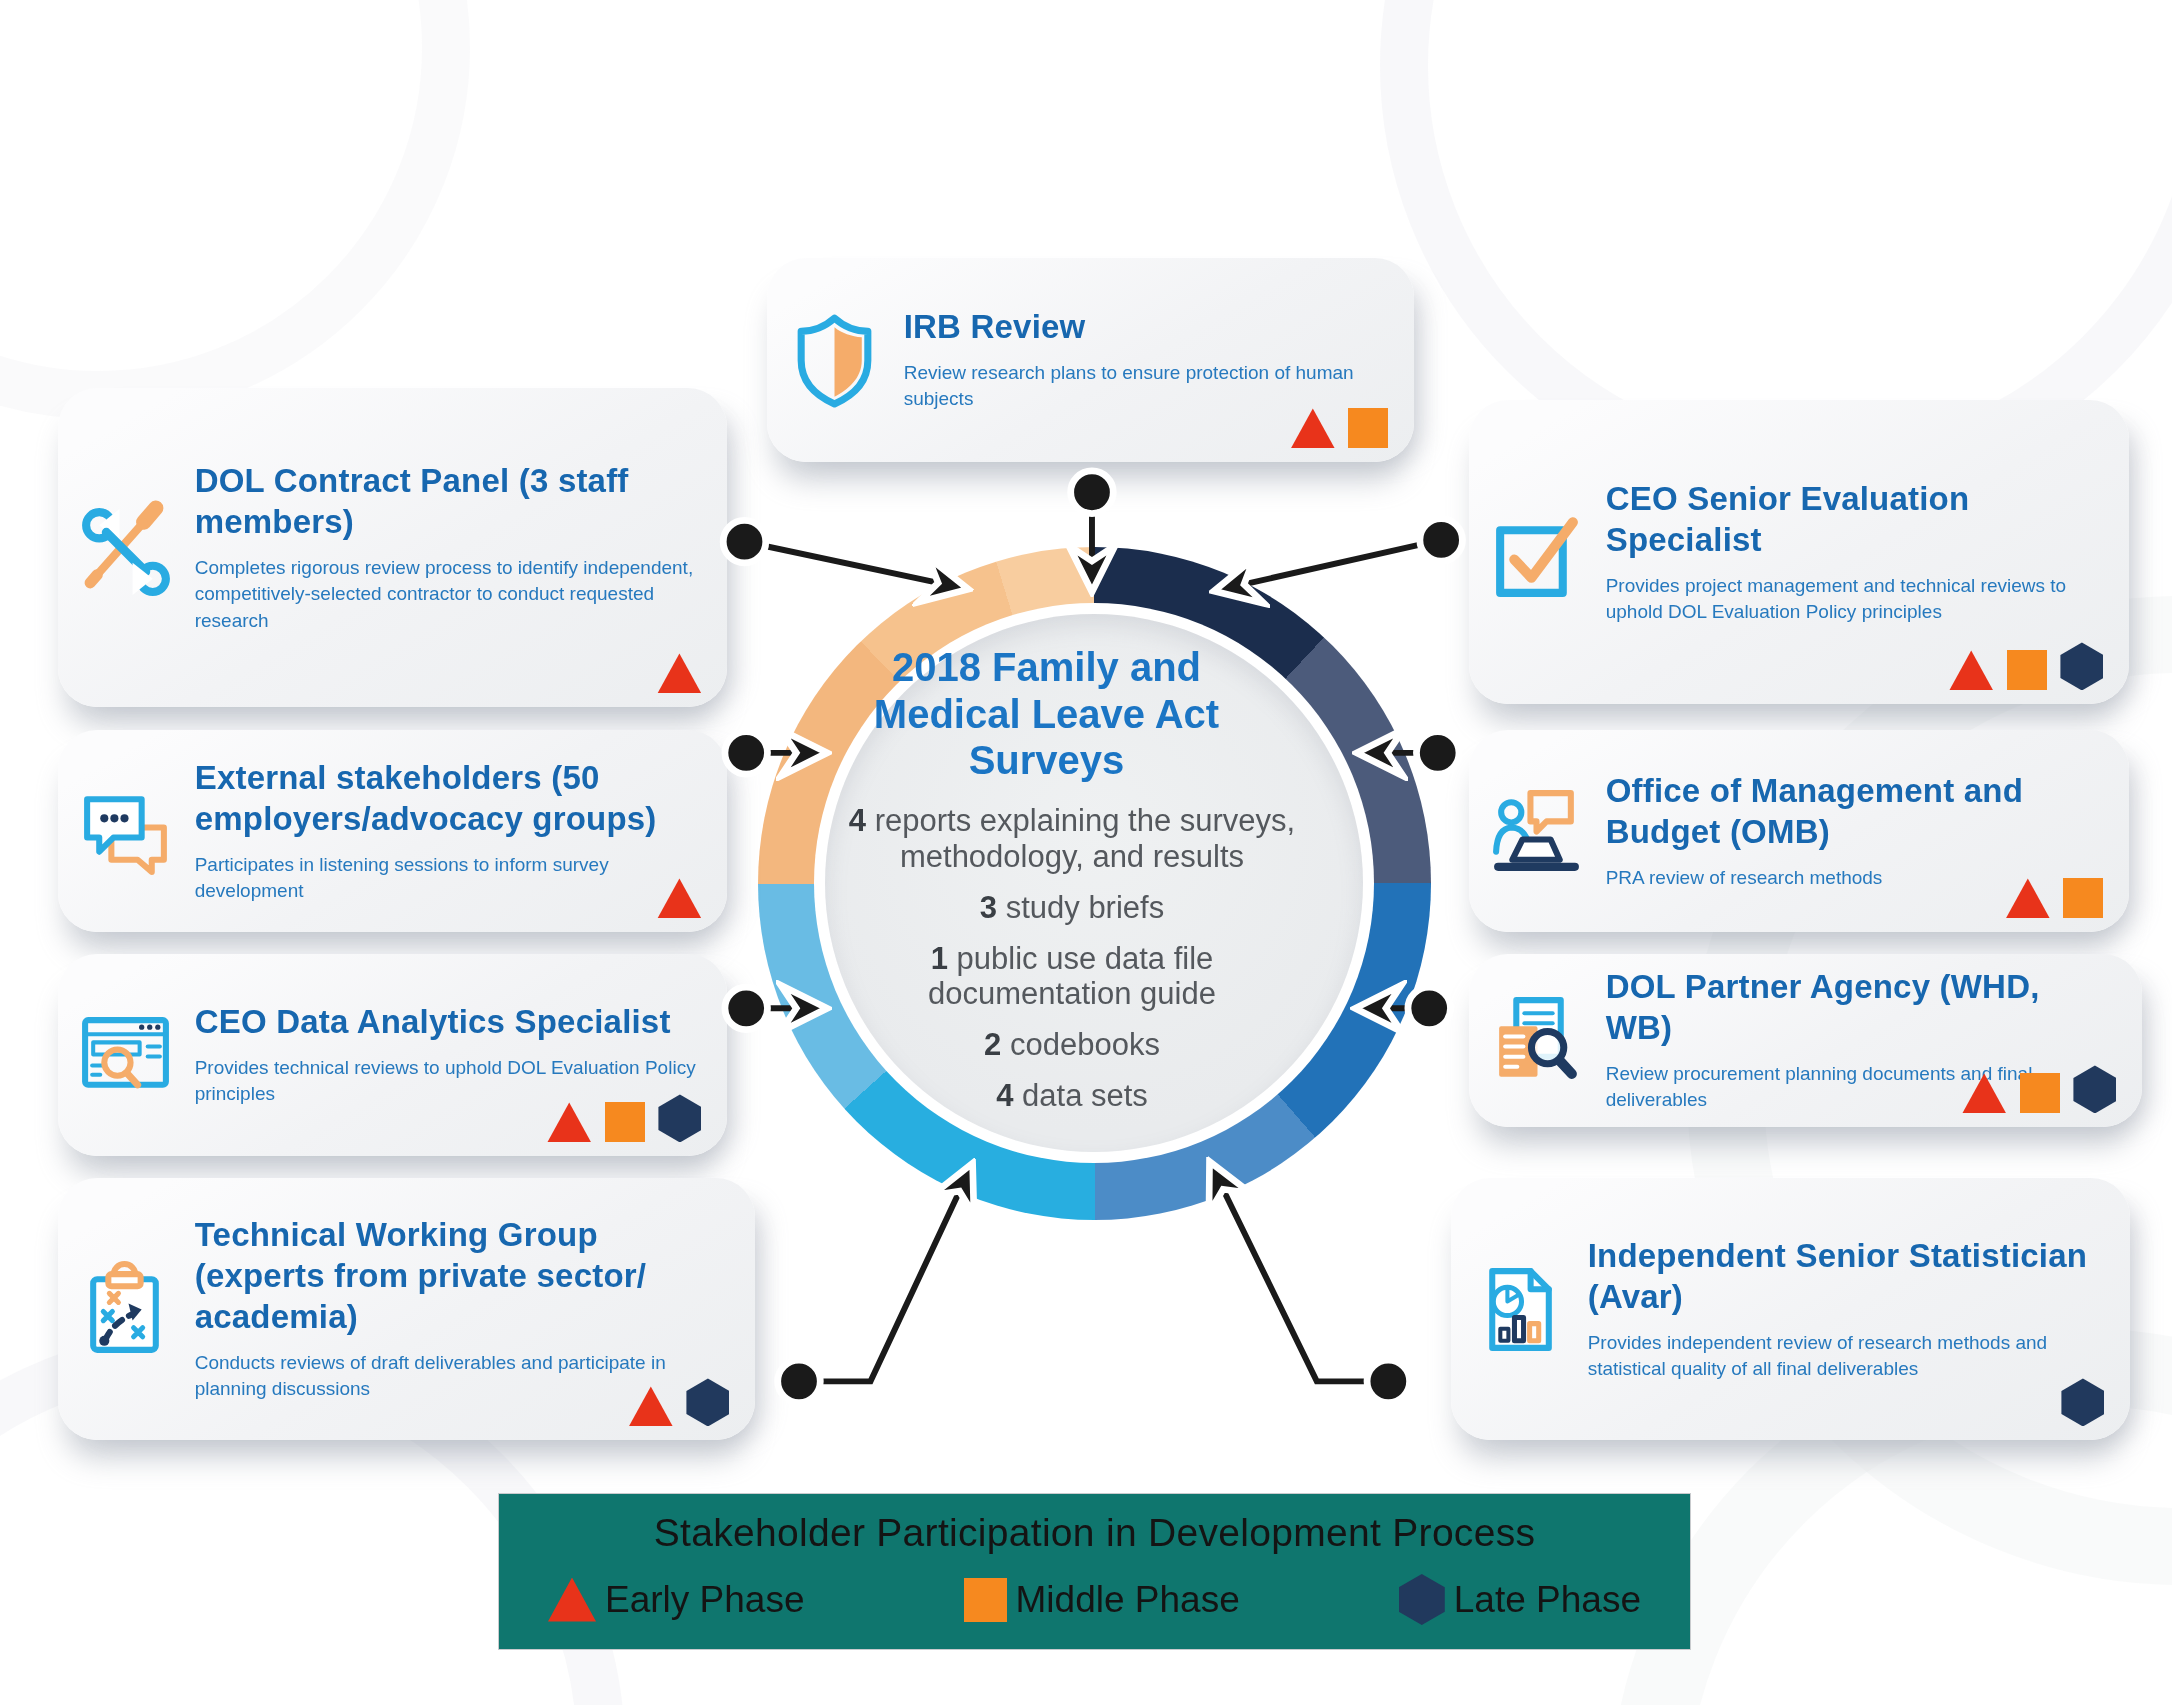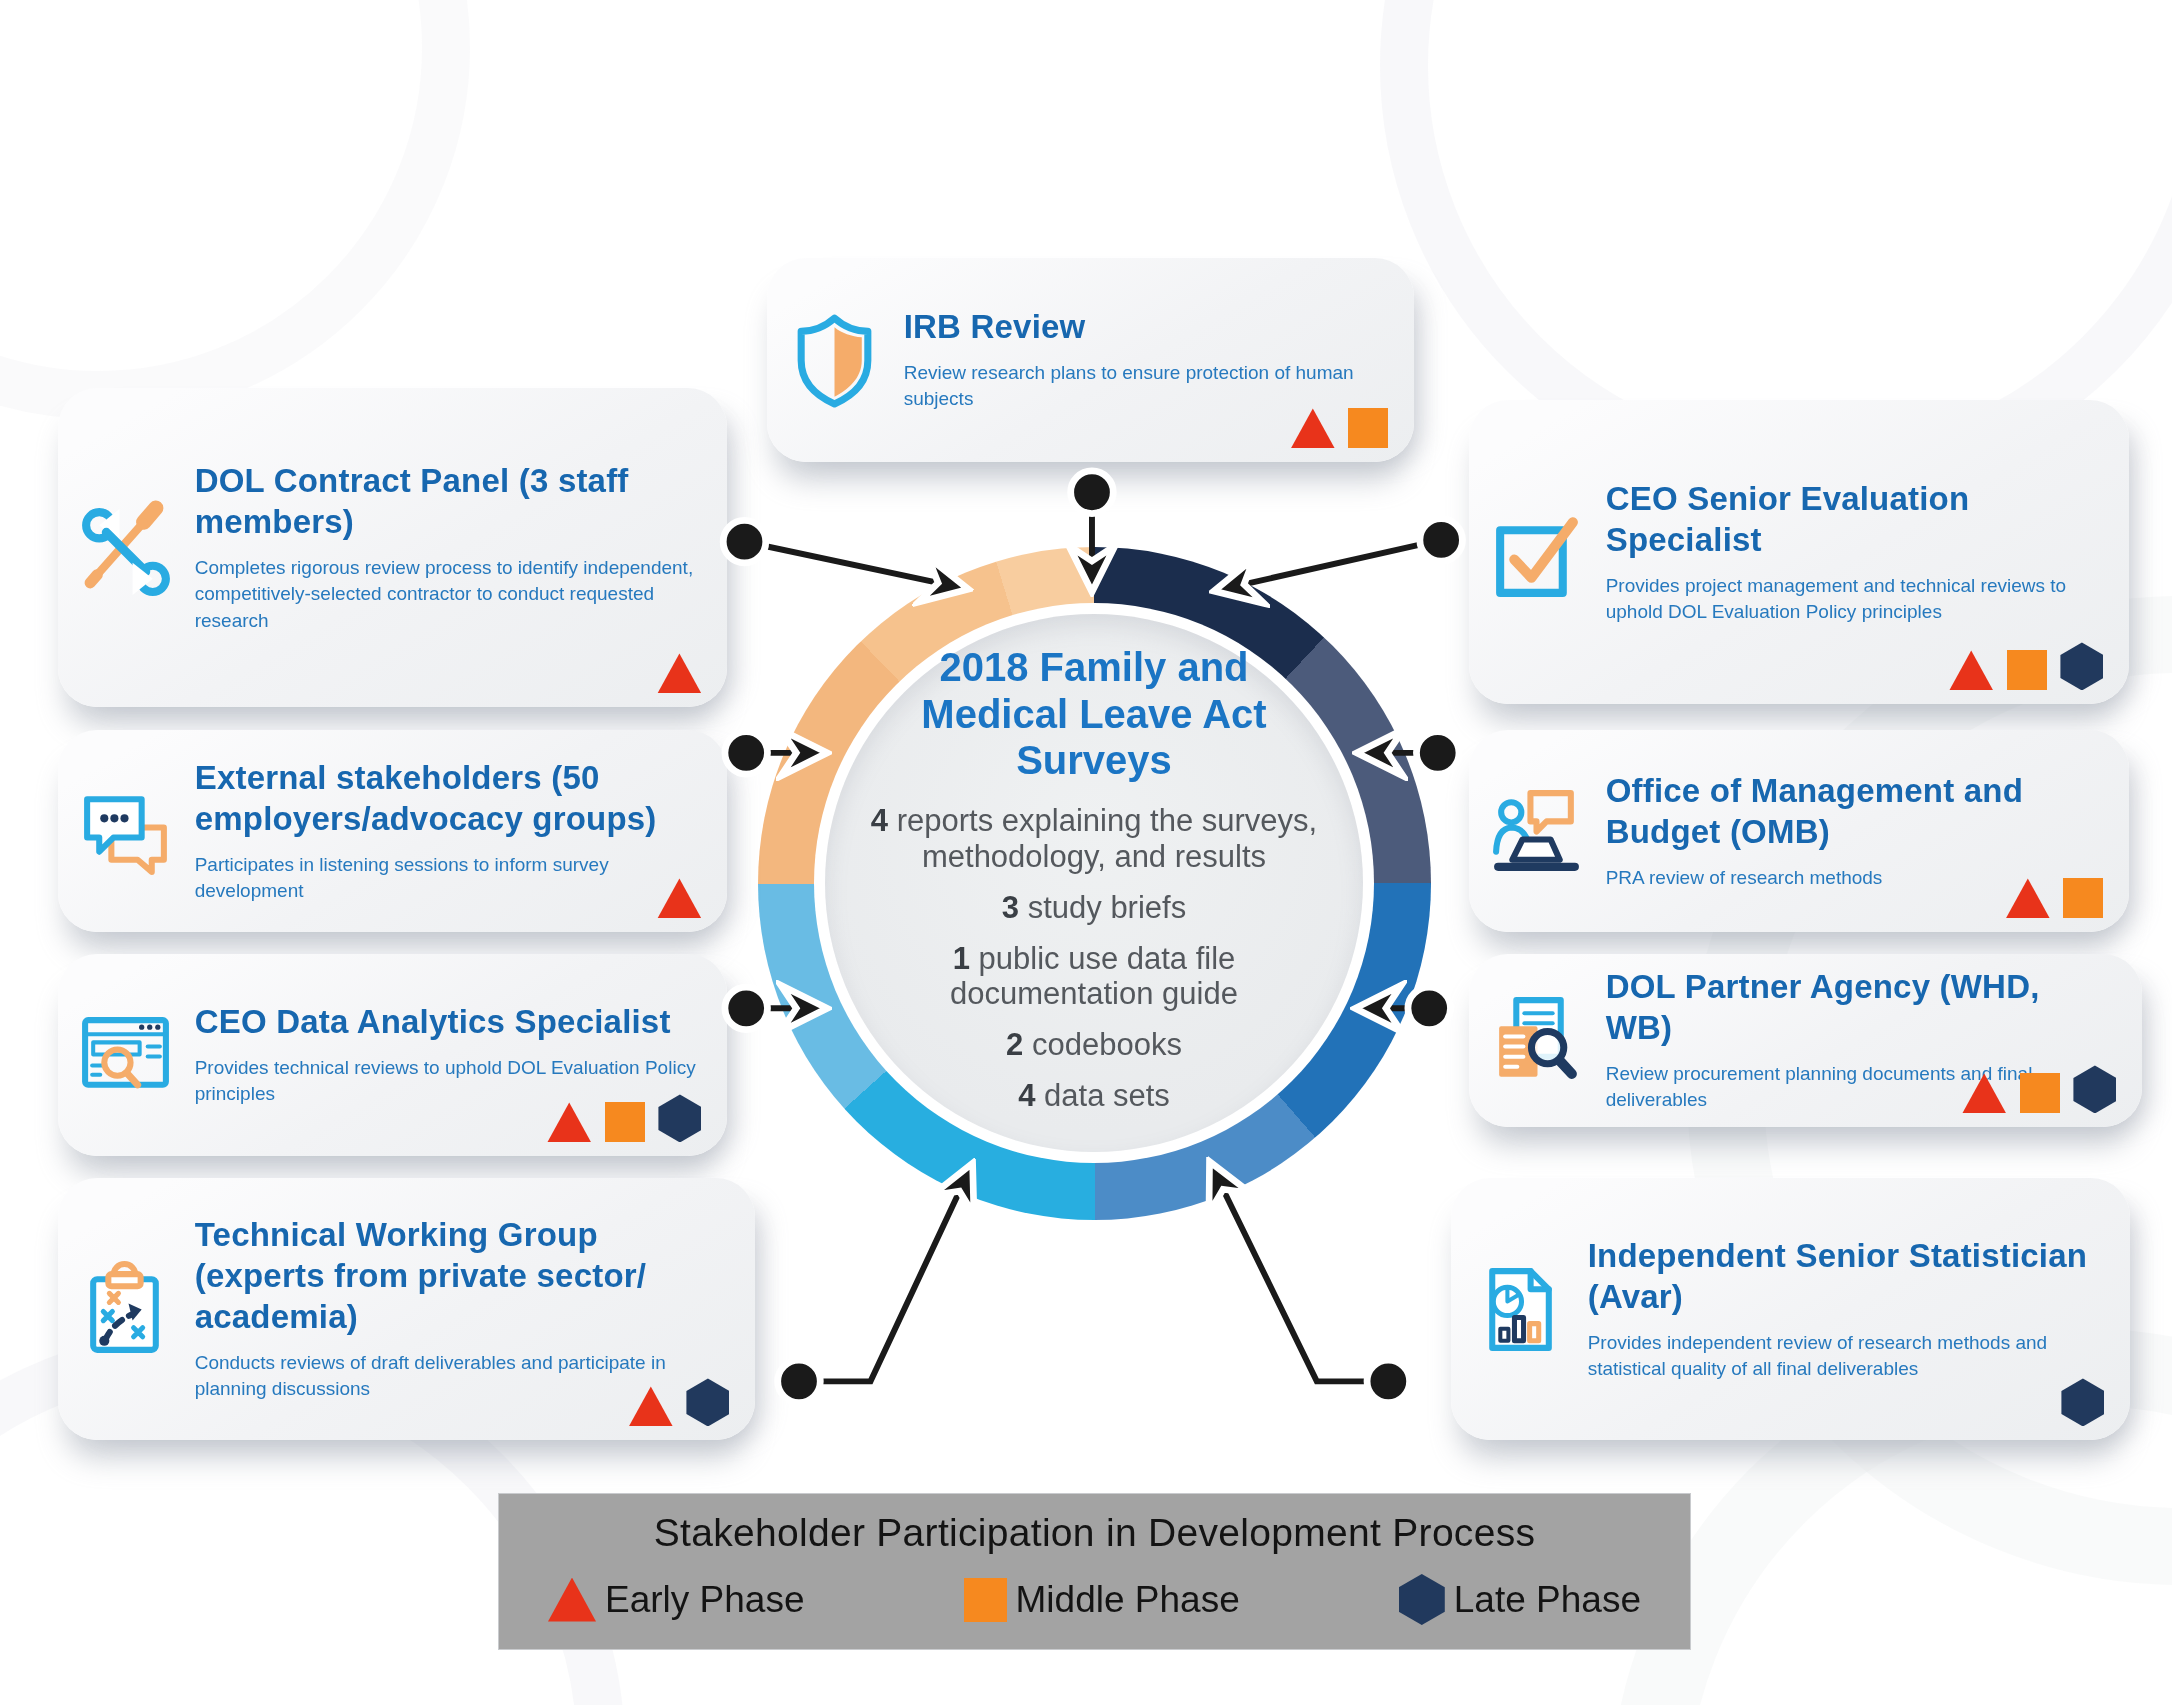--- a/index.html
+++ b/index.html
@@ -30,27 +30,27 @@
   
   .ring{position:absolute;left:758px;top:547px;width:673px;height:673px;border-radius:50%;
         background:conic-gradient(from 0deg,
           #1B2D4D 0deg 43deg, #4C5B7B 43deg 90deg, #2272B8 90deg 139deg,
           #4C8CC7 139deg 180deg, #28AEE0 180deg 228deg, #69BCE4 228deg 270deg,
           #F3B77E 270deg 316deg, #F6C28D 316deg 343deg, #F8CD9F 343deg 360deg);}
   .ring-gap{position:absolute;left:814px;top:603px;width:560px;height:560px;border-radius:50%;background:#fff;}
   .hub{position:absolute;left:825px;top:614px;width:538px;height:538px;border-radius:50%;
        background:radial-gradient(circle at 50% 40%, #EFF1F2 0%, #E9EBED 72%);
        box-shadow:inset 0 10.2px 22px rgba(125,135,148,.18);
-       display:flex;flex-direction:column;align-items:center;justify-content:center;text-align:center;}
+       display:flex;flex-direction:column;justify-content:center;text-align:center;}
   .hub-title{font-size:40px;font-weight:bold;color:#1B75C4;line-height:1.16;max-width:443px;margin-bottom:12px;}
   .c-item{font-size:31px;color:#54585D;line-height:1.15;max-width:494px;margin:7.7px 0;}
   .c-item b{color:#3A3F45;}
 
   
-  .legend{position:absolute;left:498px;top:1493px;width:1193px;height:157px;background:#a3a3a3;
+  .legend{position:absolute;left:498px;top:1493px;width:1193px;height:157px;background:#0f766e;
           border:1.7px solid #C9CBCE;box-sizing:border-box;}
   .legend-title{font-size:39px;color:#141414;text-align:center;margin-top:17px;font-weight:500;letter-spacing:0.3px;}
   .legend-row{display:flex;justify-content:space-between;align-items:center;padding:19px 49px 0 49px;}
   .legend-item{display:flex;align-items:center;gap:9px;}
   .legend-label{font-size:37px;color:#141414;}
   .lshape.triangle{width:48px;height:44px;background:#E8331A;clip-path:polygon(50% 0,100% 100%,0 100%);}
   .lshape.square{width:43px;height:44px;background:#F6891F;}
   .lshape.hexagon{width:46px;height:51px;background:#21395D;clip-path:polygon(50% 0,100% 26%,100% 74%,50% 100%,0 74%,0 26%);}
 
   .connectors{position:absolute;inset:0;z-index:6;pointer-events:none;}

